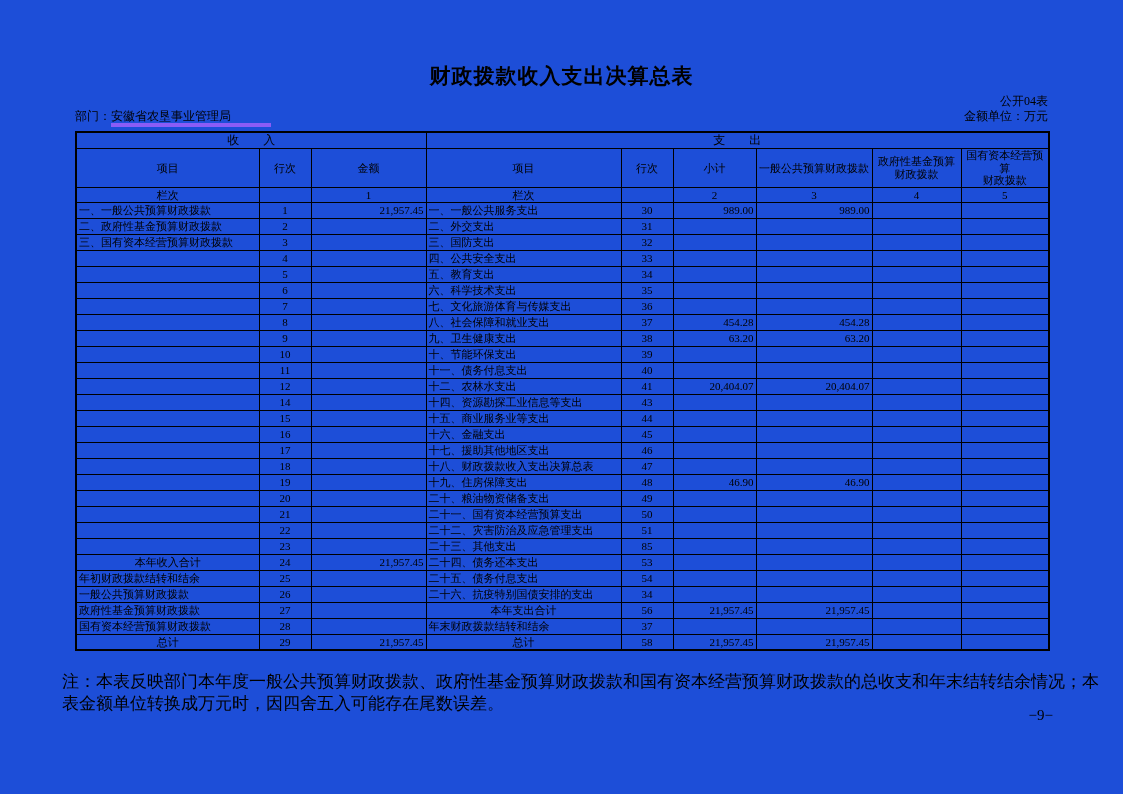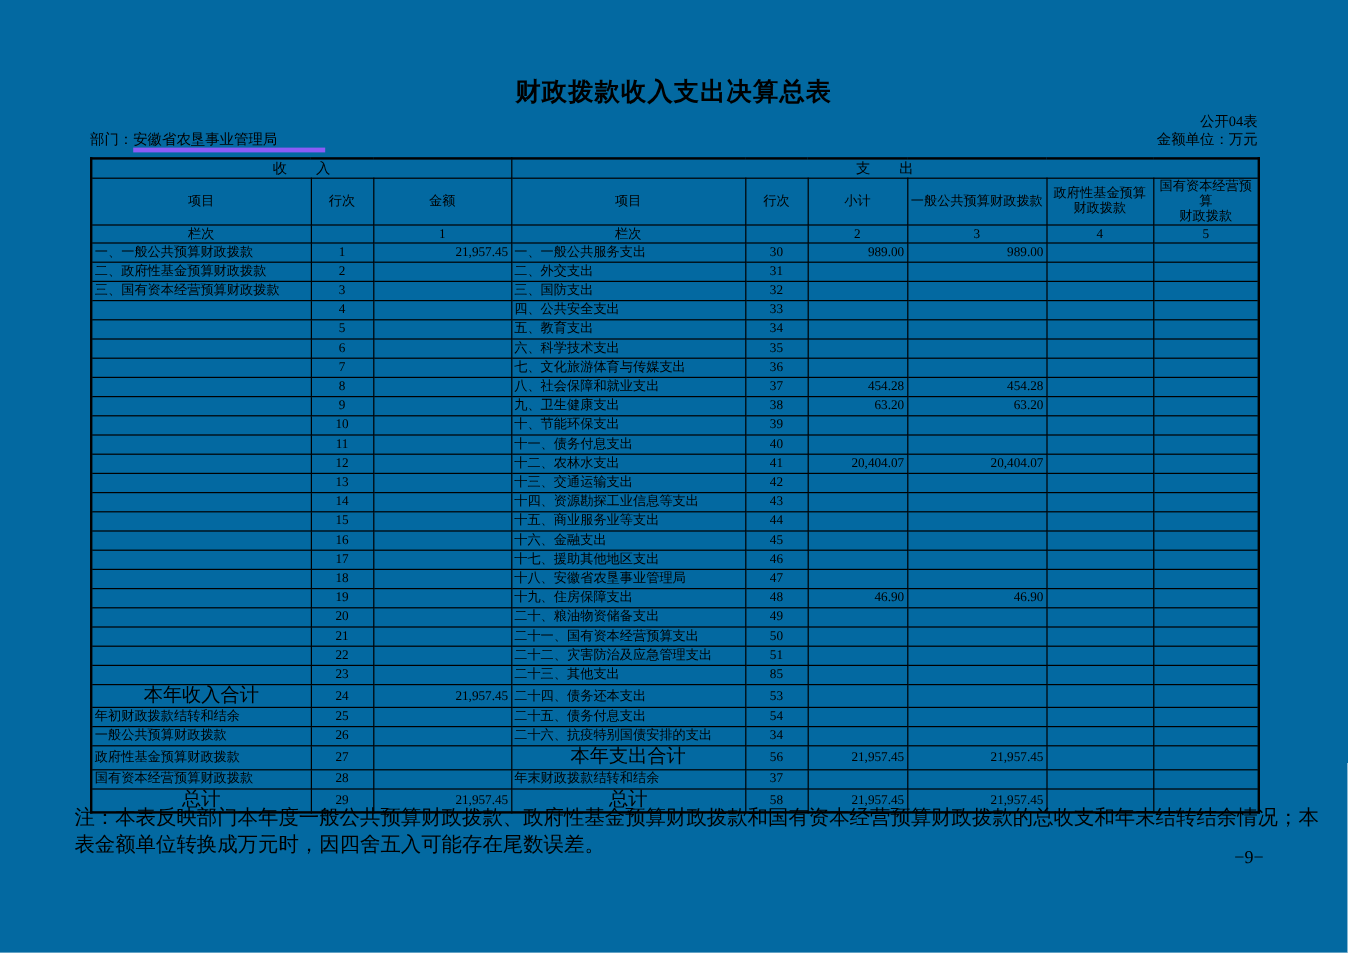--- a/index.html
+++ b/index.html
@@ -1,17 +1,17 @@
 <!DOCTYPE html>
 <html><head>
 <meta charset="utf-8">
 <style>
   html,body{margin:0;padding:0;background:#fff;}
   .page{
-    position:relative;width:1123px;height:794px;background:#0369a1;overflow:hidden;
+    position:relative;width:1123px;height:794px;background:#1d4ed8;overflow:hidden;
     font-family:"Liberation Serif","DejaVu Serif",serif;color:#000;
   }
   .title{
     position:absolute;top:62px;left:0;width:1123px;text-align:center;
     font-size:21px;font-weight:bold;letter-spacing:1px;
     font-family:"Liberation Sans","DejaVu Sans",sans-serif;
   }
   .table-code{
     position:absolute;top:93px;right:75px;font-size:12px;
   }
@@ -30,21 +30,21 @@
     font-weight:normal;line-height:1.15;
   }
   table.main{border:2px solid #000;}
   tr.group-row th{height:15px;text-align:center;font-size:12px;}
   tr.colhead-row th{height:30px;text-align:center;white-space:pre-line;}
   tr.index-row td{height:14px;text-align:center;}
   tbody tr{height:16px;}
   .c-item{text-align:left;font-family:Liberation Serif, serif;}
   .c-line{text-align:center;}
   .c-num{text-align:right;}
-  td.total{font-weight:bold;text-align:center;font-family:"Liberation Sans","DejaVu Sans",sans-serif;font-size:16px;margin-left:29px;}
+  td.total{font-weight:bold;text-align:center;font-family:"Liberation Sans","DejaVu Sans",sans-serif;font-size:11px;margin-left:29px;}
   td.indent{padding-left:14px;}
   .note{
     position:absolute;top:671px;left:62px;width:1050px;font-size:17px;line-height:1.3;
   }
   .page-num{
     position:absolute;top:707px;right:70px;font-size:15px;
   }
 </style>
 </head>
 <body>
@@ -230,31 +230,20 @@
           <td class="c-num"></td>
           <td class="c-item">十二、农林水支出</td>
           <td class="c-line">41</td>
           <td class="c-num">20,404.07</td>
           <td class="c-num">20,404.07</td>
           <td class="c-num"></td>
           <td class="c-num"></td>
         </tr>
         <tr>
           <td class="c-item"></td>
-          <td class="c-line">13</td>
-          <td class="c-num"></td>
-          <td class="c-item">十三、交通运输支出</td>
-          <td class="c-line">42</td>
-          <td class="c-num"></td>
-          <td class="c-num"></td>
-          <td class="c-num"></td>
-          <td class="c-num"></td>
-        </tr>
-        <tr>
-          <td class="c-item"></td>
           <td class="c-line">14</td>
           <td class="c-num"></td>
           <td class="c-item">十四、资源勘探工业信息等支出</td>
           <td class="c-line">43</td>
           <td class="c-num"></td>
           <td class="c-num"></td>
           <td class="c-num"></td>
           <td class="c-num"></td>
         </tr>
         <tr>
@@ -287,21 +276,21 @@
           <td class="c-line">46</td>
           <td class="c-num"></td>
           <td class="c-num"></td>
           <td class="c-num"></td>
           <td class="c-num"></td>
         </tr>
         <tr>
           <td class="c-item"></td>
           <td class="c-line">18</td>
           <td class="c-num"></td>
-          <td class="c-item">十八、安徽省农垦事业管理局</td>
+          <td class="c-item">十八、财政拨款收入支出决算总表</td>
           <td class="c-line">47</td>
           <td class="c-num"></td>
           <td class="c-num"></td>
           <td class="c-num"></td>
           <td class="c-num"></td>
         </tr>
         <tr>
           <td class="c-item"></td>
           <td class="c-line">19</td>
           <td class="c-num"></td>

